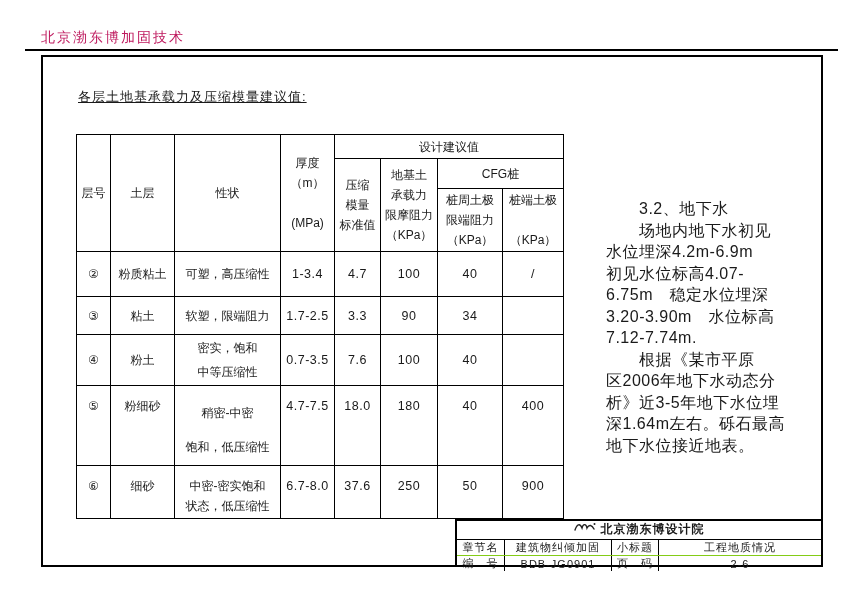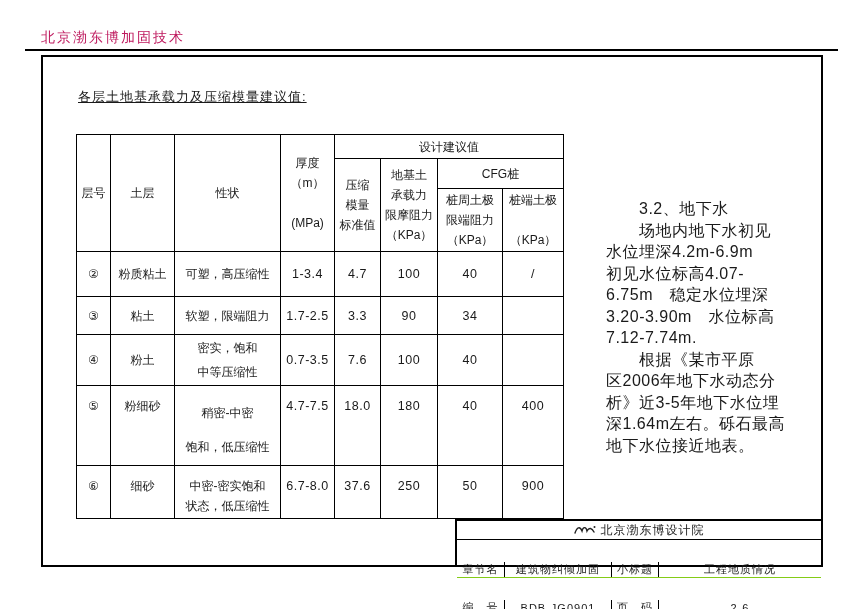--- a/index.html
+++ b/index.html
@@ -34,28 +34,28 @@
   .notes{
     position:absolute;left:606px;top:198px;width:198px;font-size:16px;
     line-height:21.5px;white-space:pre-line;letter-spacing:0.5px;
   }
   .titleblock{
     position:absolute;left:455px;top:519px;width:368px;height:48px;
     border:2px solid #000;box-sizing:border-box;background:#fff;
     display:grid;grid-template-rows:19px 1fr 1fr;font-size:11px;
   }
   .tb-company{
-    display:flex;align-items:center;justify-content:center;gap:5px;
-    border-bottom:1px solid #000;font-size:12px;letter-spacing:1px;
+    display:flex;align-items:flex-start;justify-content:center;gap:5px;
+    border-bottom:1px solid #000;font-size:12px;letter-spacing:1px;font-weight:bold;
   }
   .tb-row{display:grid;grid-template-columns:48px 107px 47px 1fr;}
   .tb-row + .tb-row{border-top:1px solid #84cc16;}
   .tb-cell{
     display:flex;align-items:center;justify-content:center;
-    border-right:1px solid #000;letter-spacing:1px;white-space:pre;margin-top:22px;
+    border-right:1px solid #000;letter-spacing:1px;white-space:pre;
   }
   .tb-cell:last-child{border-right:none;}
   .logo{width:22px;height:12px;flex:0 0 auto;}
 </style>
 </head>
 <body>
 
 <div class="page">
 
   <div class="letterhead">北京渤东博加固技术</div>

